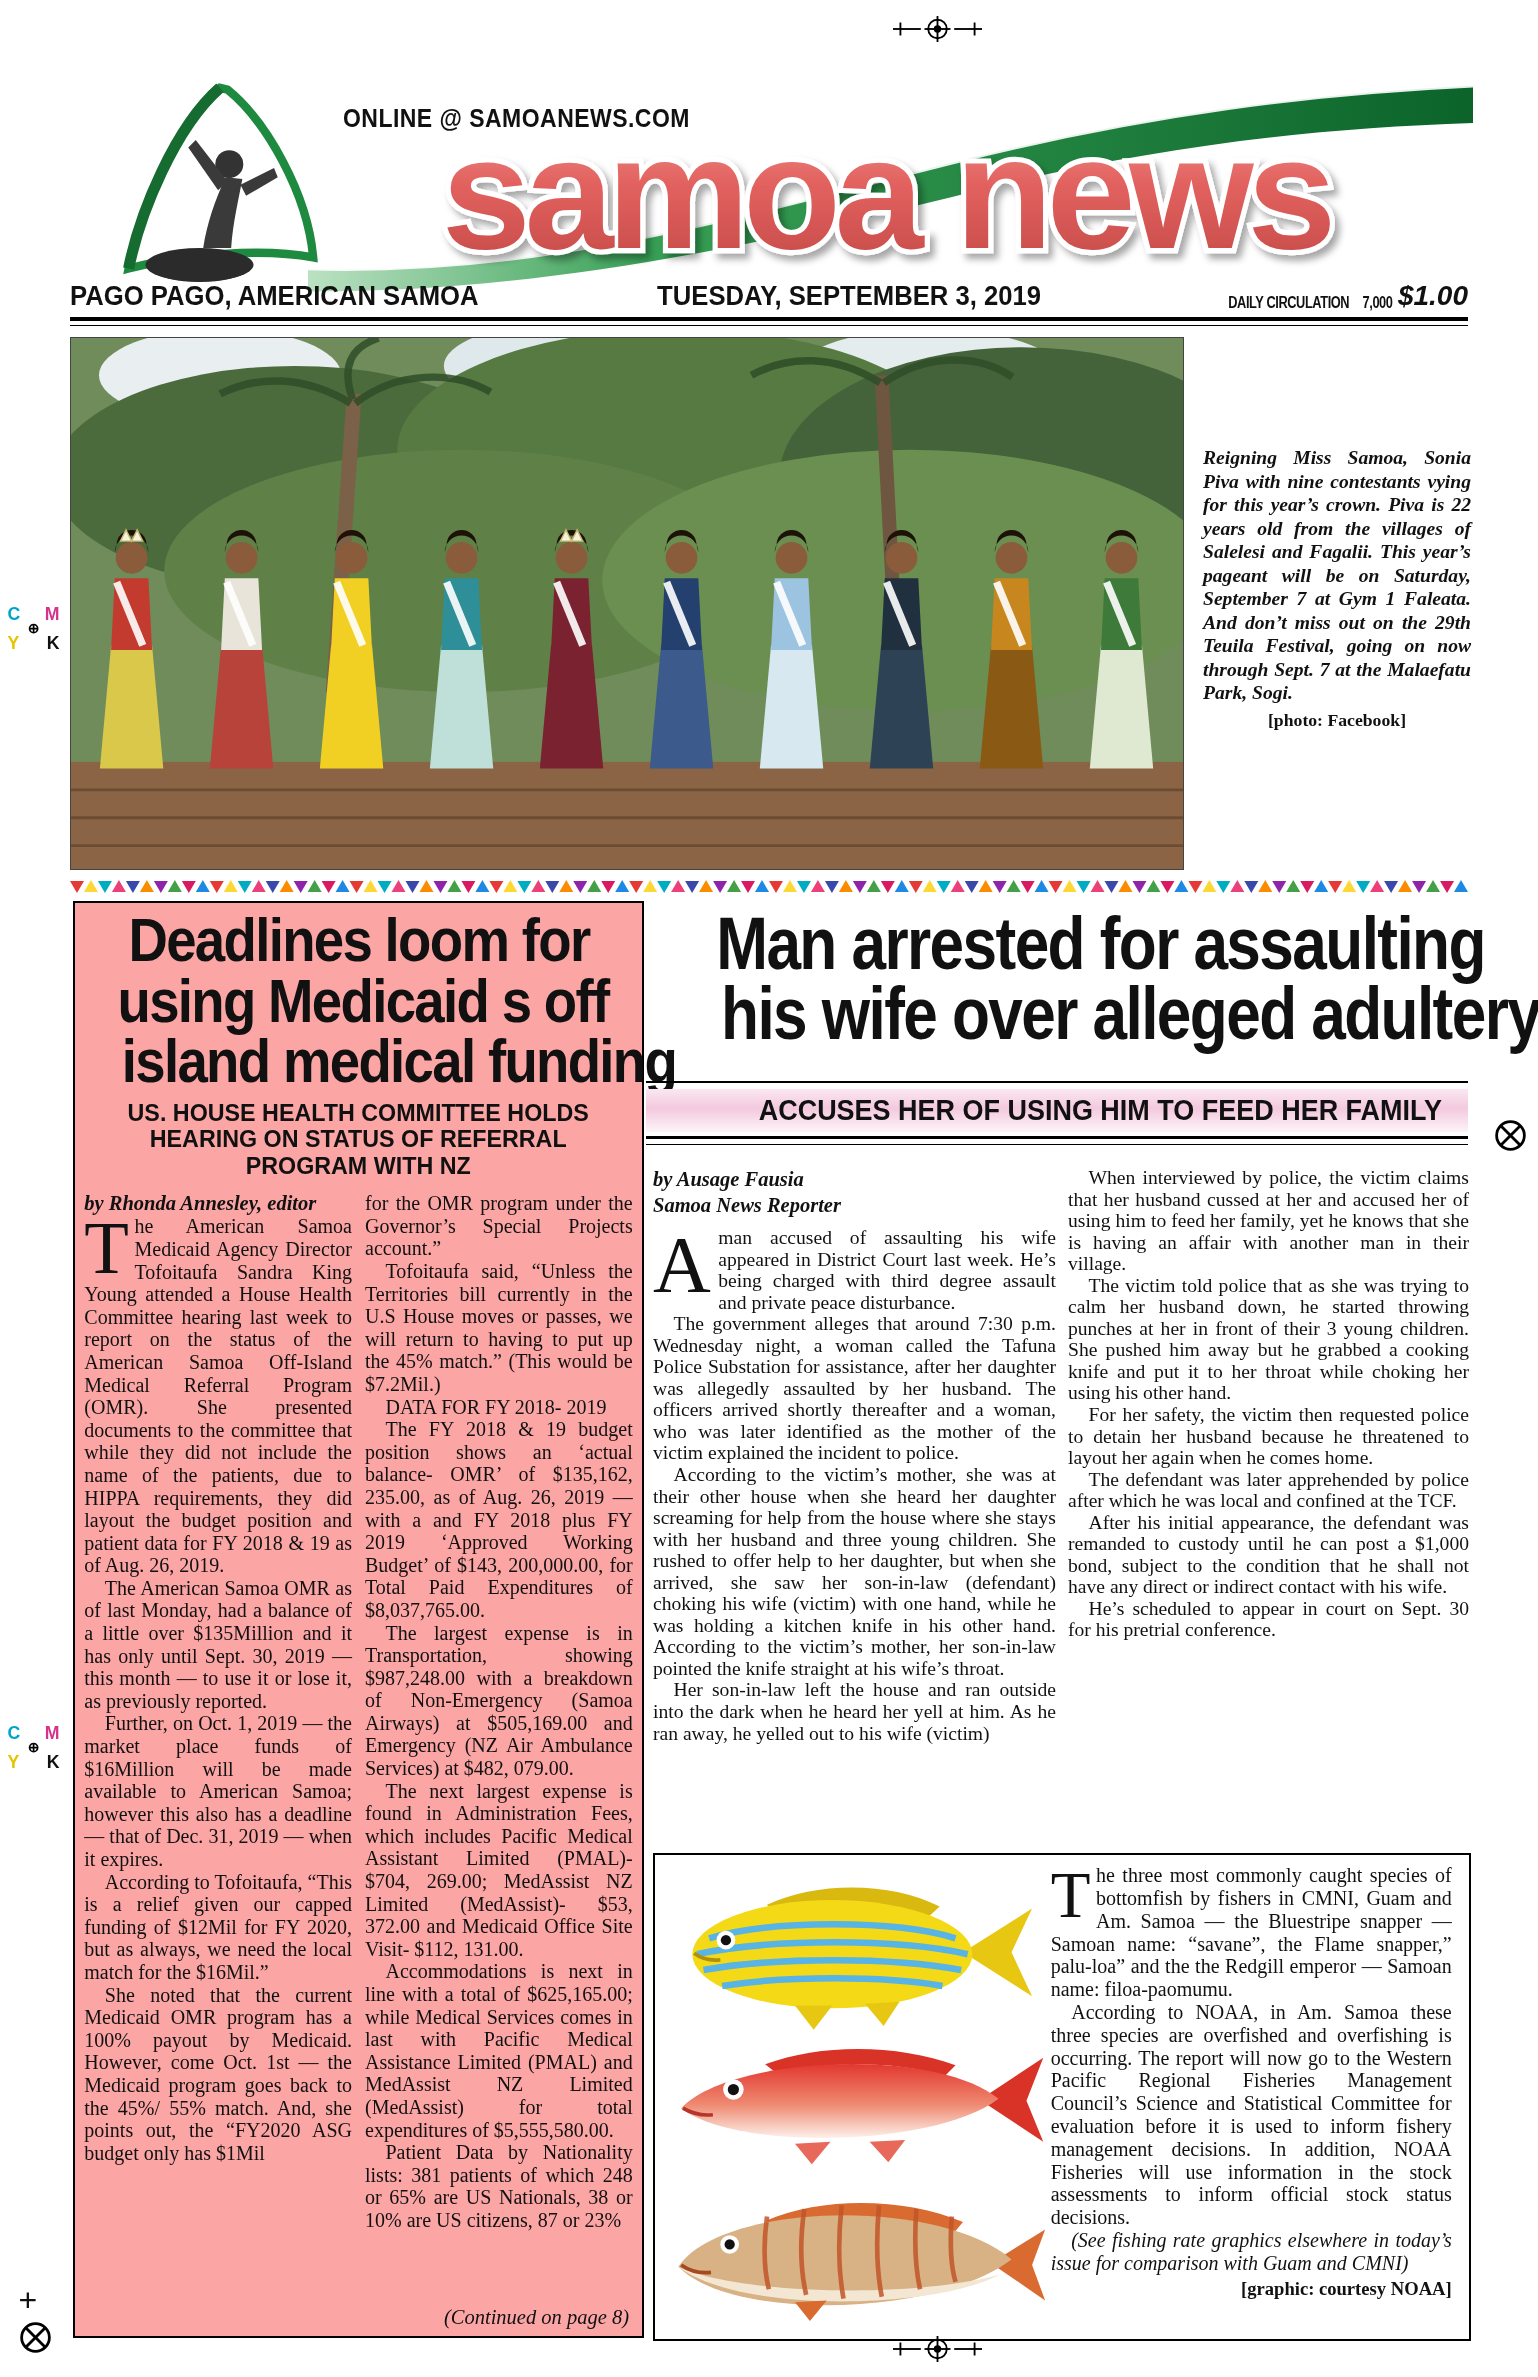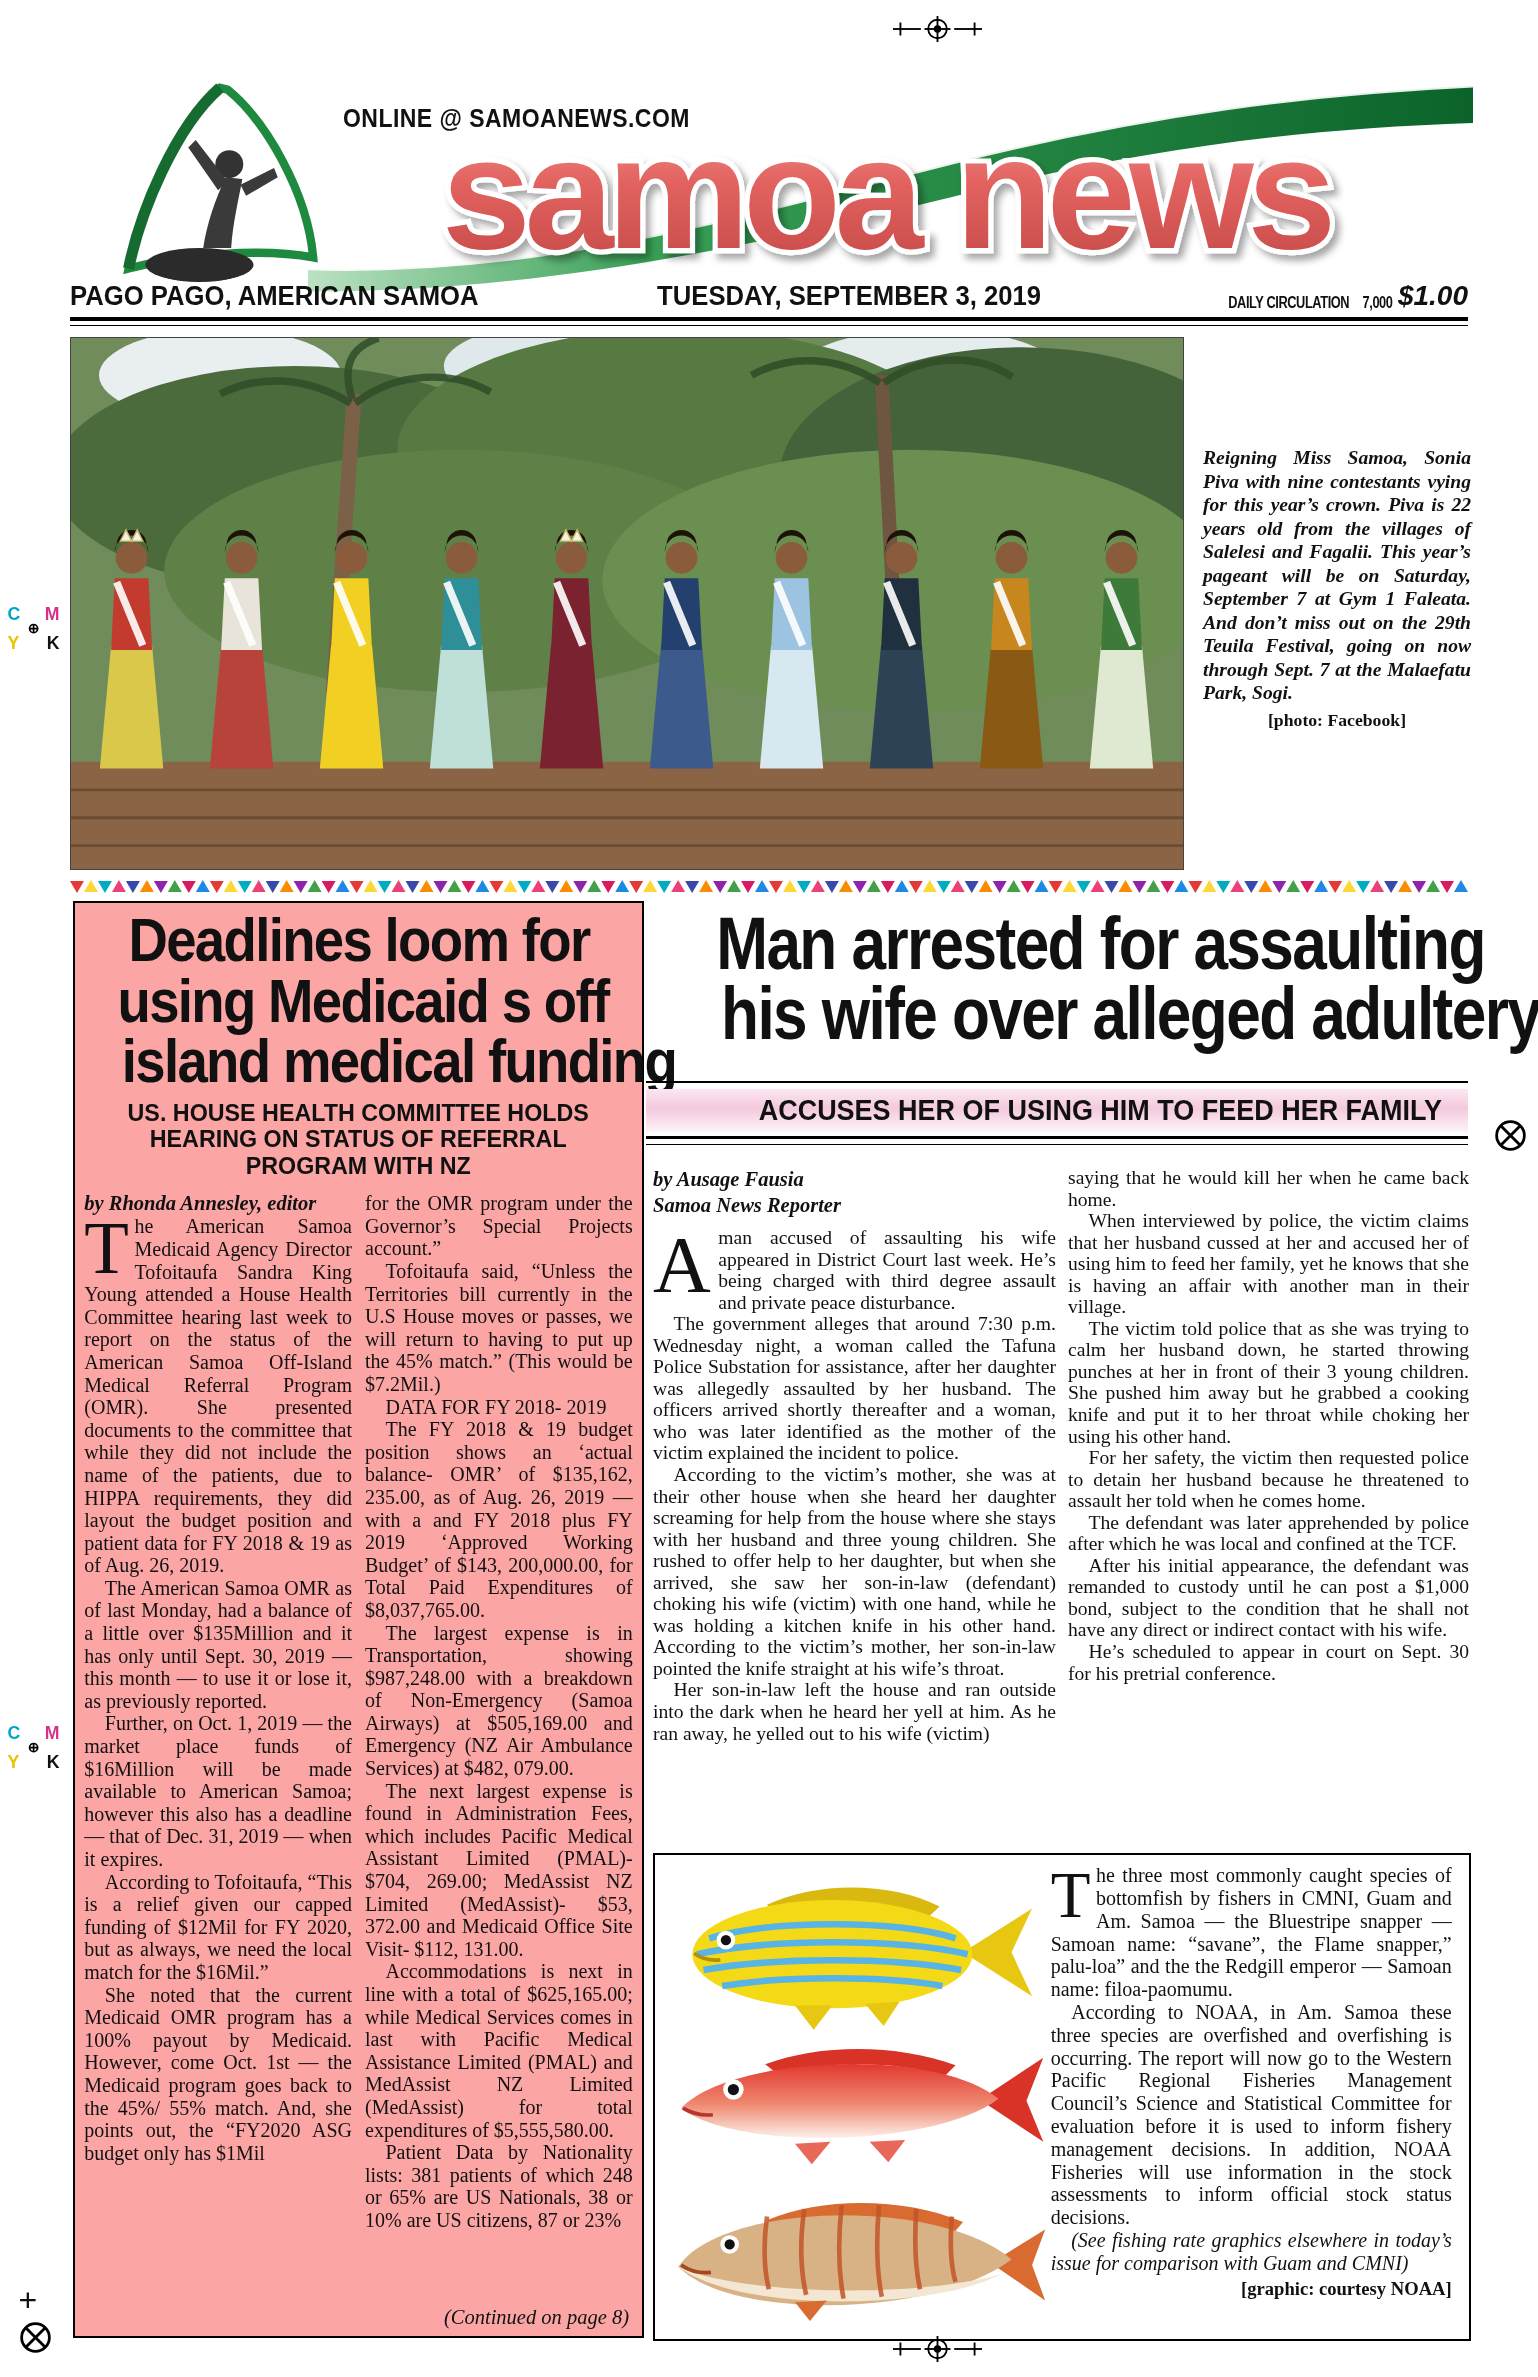--- a/index.html
+++ b/index.html
@@ -405,24 +405,23 @@
     <div>Samoa News Reporter</div>
   </div>
 
   <div class="mcol" id="mcol1">
     <p class="nofirst"><span class="dropcapA">A</span><span>man accused of assaulting his wife appeared in District Court last week. He’s being charged with third degree assault and private peace disturbance.</span></p>
     <p>The government alleges that around 7:30 p.m. Wednesday night, a woman called the Tafuna Police Substation for assistance, after her daughter was allegedly assaulted by her husband. The officers arrived shortly thereafter and a woman, who was later identified as the mother of the victim explained the incident to police.</p>
     <p>According to the victim’s mother, she was at their other house when she heard her daughter screaming for help from the house where she stays with her husband and three young children. She rushed to offer help to her daughter, but when she arrived, she saw her son-in-law (defendant) choking his wife (victim) with one hand, while he was holding a kitchen knife in his other hand. According to the victim’s mother, her son-in-law pointed the knife straight at his wife’s throat.</p>
     <p>Her son-in-law left the house and ran outside into the dark when he heard her yell at him. As he ran away, he yelled out to his wife (victim)</p>
   </div>
   <div class="mcol" id="mcol2">
-    <p class="nofirst">saying that he would kill her when he came back home.</p>
     <p>When interviewed by police, the victim claims that her husband cussed at her and accused her of using him to feed her family, yet he knows that she is having an affair with another man in their village.</p>
     <p>The victim told police that as she was trying to calm her husband down, he started throwing punches at her in front of their 3 young children. She pushed him away but he grabbed a cooking knife and put it to her throat while choking her using his other hand.</p>
-    <p>For her safety, the victim then requested police to detain her husband because he threatened to assault her told when he comes home.</p>
+    <p>For her safety, the victim then requested police to detain her husband because he threatened to layout her again when he comes home.</p>
     <p>The defendant was later apprehended by police after which he was local and confined at the TCF.</p>
     <p>After his initial appearance, the defendant was remanded to custody until he can post a $1,000 bond, subject to the condition that he shall not have any direct or indirect contact with his wife.</p>
     <p>He’s scheduled to appear in court on Sept. 30 for his pretrial conference.</p>
   </div>
 
   <div class="fishbox">
     <svg class="fishart" viewBox="0 0 420 500">
       <defs>
         <linearGradient id="flame" x1="0" y1="0" x2="0" y2="1">
           <stop offset="0" stop-color="#e2382f"></stop>

